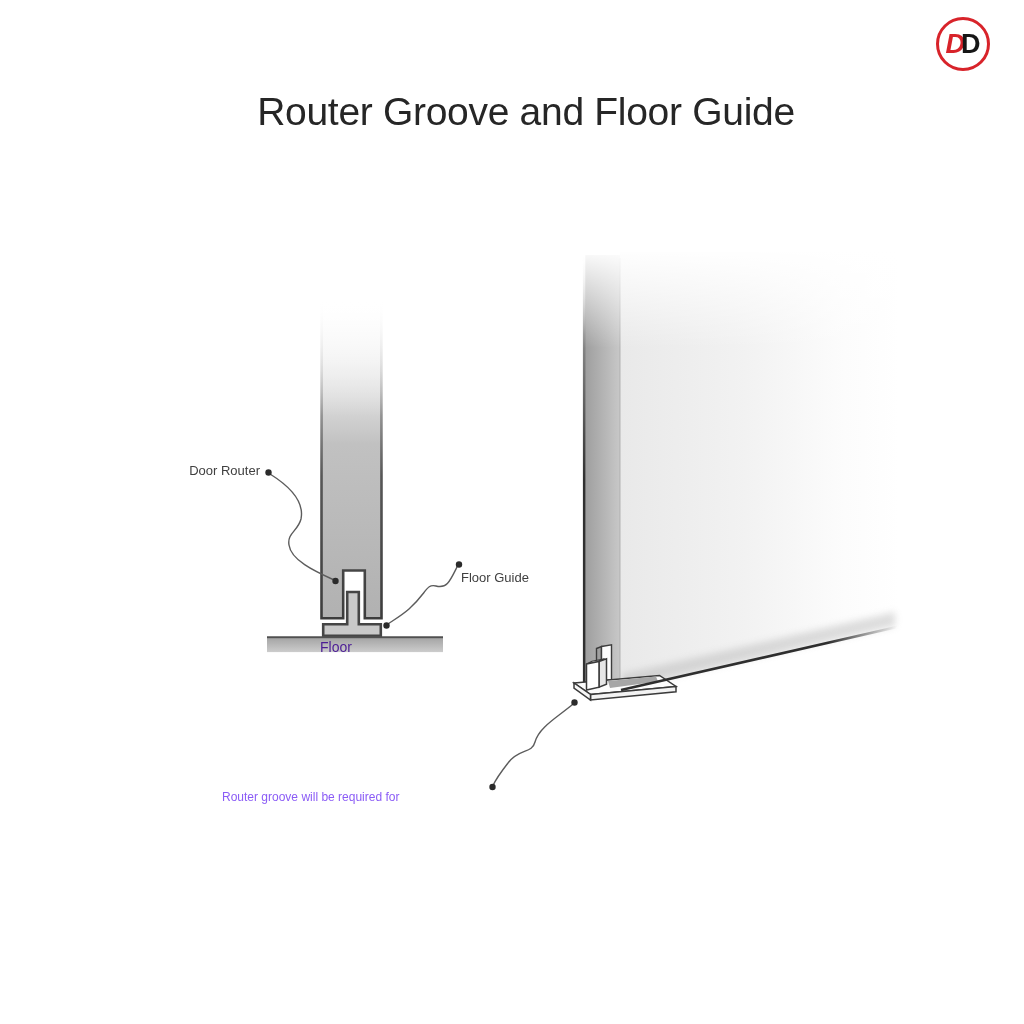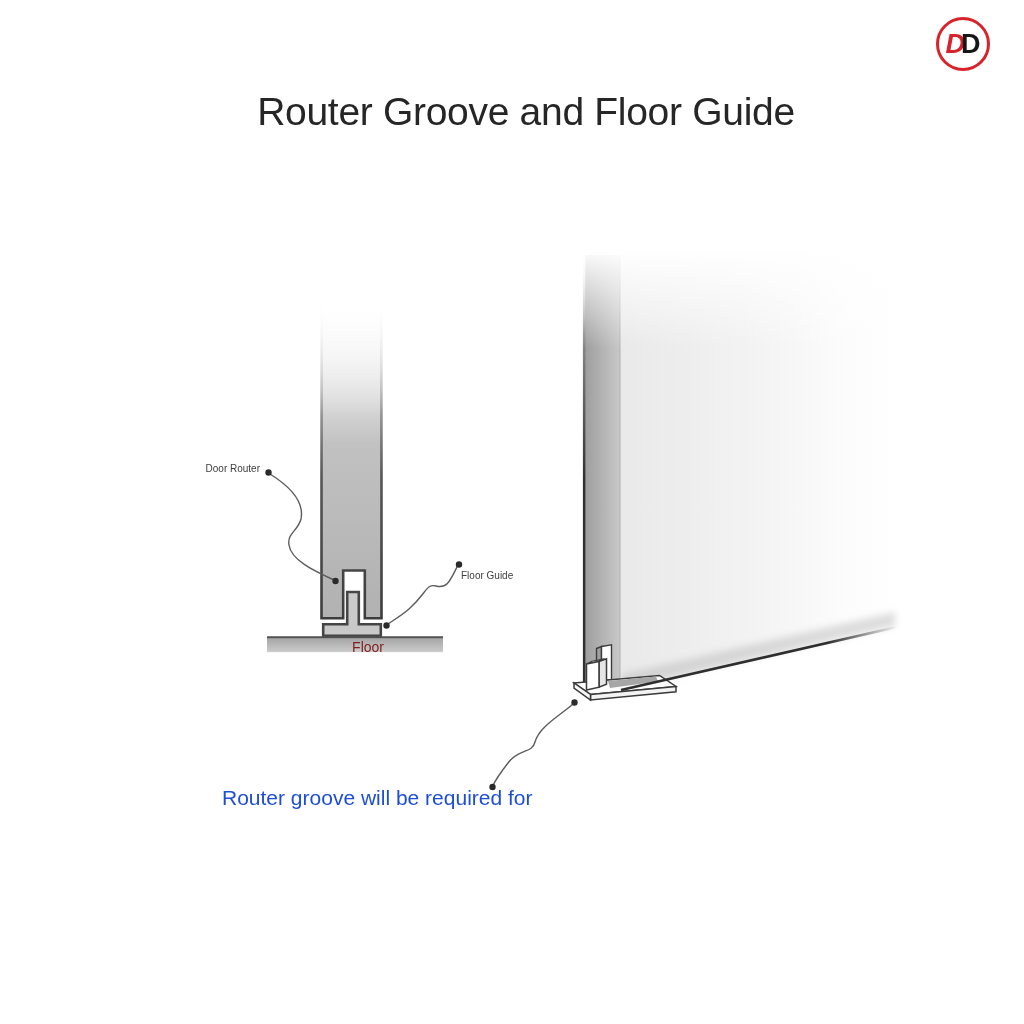--- a/index.html
+++ b/index.html
@@ -14,27 +14,27 @@
   }
   .logo{
     position:absolute;left:936px;top:17px;width:54px;height:54px;
     border:3px solid #d8232a;border-radius:50%;box-sizing:border-box;
     background:#ffffff;display:flex;align-items:center;justify-content:center;
   }
   .logo .d1{font-size:27px;font-weight:700;font-style:italic;color:#d8232a;margin-right:-4px;}
   .logo .d2{font-size:27px;font-weight:700;color:#161616;}
   .diagram-svg{position:absolute;left:0;top:0;width:1024px;height:1024px;}
   .small-label{
-    position:absolute;font-size:10px;color:#404040;white-space:nowrap;
+    position:absolute;font-size:13px;color:#404040;white-space:nowrap;
   }
   .label-door-router{left:148px;top:463px;width:112px;text-align:right;}
   .label-floor-guide{left:461px;top:547px;margin-top:23px;}
-  .label-floor{left:320px;top:639px;width:64px;text-align:right;font-size:14px;color:#7f1d1d;}
+  .label-floor{left:320px;top:639px;width:64px;text-align:left;font-size:14px;color:#4c1d95;}
   .note{
-    position:absolute;left:222px;top:787px;font-size:21px;line-height:21px;color:#1d4ed8;
+    position:absolute;left:222px;top:787px;font-size:12px;line-height:21px;color:#8b5cf6;
   }
 </style>
 </head>
 <body>
 
 <div class="canvas">
 
   <h1 class="title">Router Groove and Floor Guide</h1>
   <div class="logo">
     <span class="d1">D</span>

